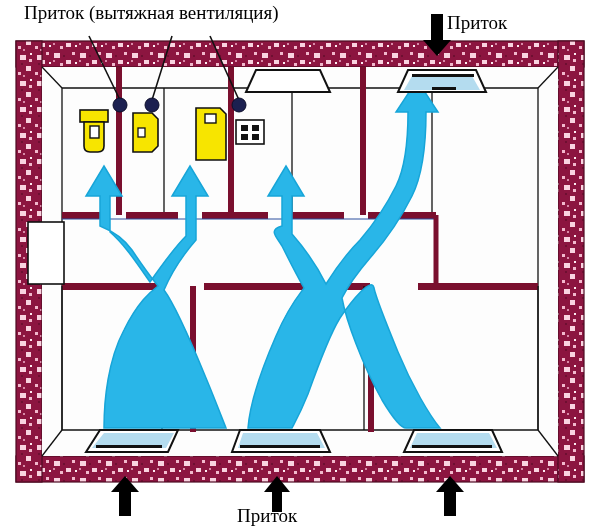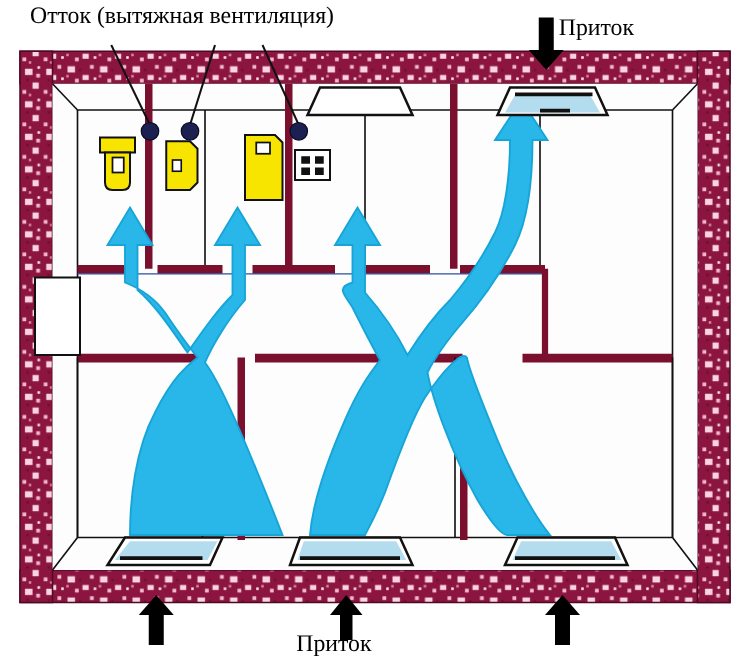--- a/index.html
+++ b/index.html
@@ -211,17 +211,17 @@
 
     <g fill="#000000">
       <path d="M431 14 L443 14 L443 40 L451 40 L437 56 L423 40 L431 40 Z"></path>
       <path d="M119 516 L131 516 L131 492 L139 492 L125 476 L111 492 L119 492 Z"></path>
       <path d="M272 512 L282 512 L282 492 L290 492 L277 476 L264 492 L272 492 Z"></path>
       <path d="M444 516 L456 516 L456 492 L464 492 L450 476 L436 492 L444 492 Z"></path>
     </g>
 
   </svg>
 
-  <div class="lbl" id="lbl-ottok">Отток (вытяжная вентиляция)</div>
+  <div class="lbl" id="lbl-ottok">Приток (вытяжная вентиляция)</div>
   <div class="lbl" id="lbl-pritok-top">Приток</div>
   <div class="lbl" id="lbl-pritok-bottom">Приток</div>
 
 </div>
 
 </body></html>

